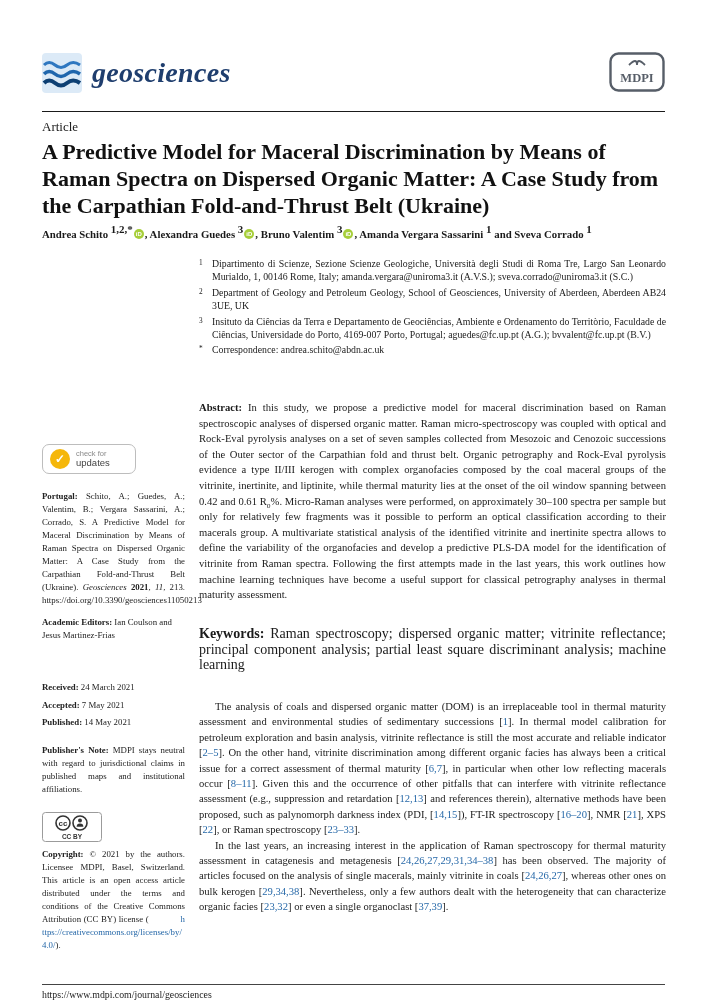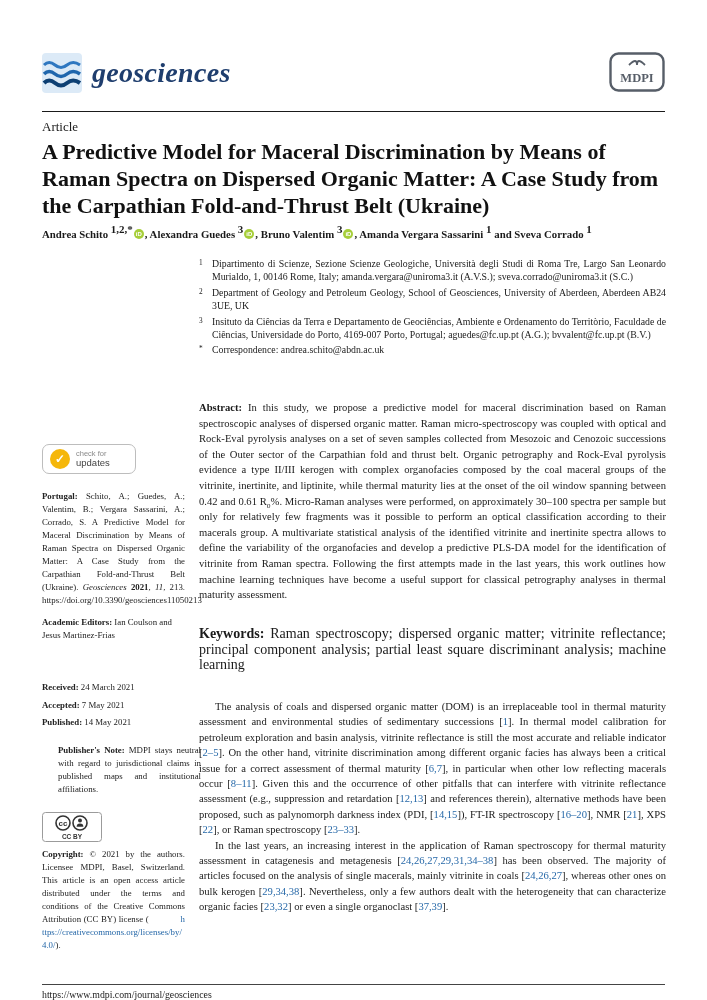--- a/index.html
+++ b/index.html
@@ -52,21 +52,21 @@
     font-family:"Liberation Sans",sans-serif;font-weight:bold;
   }
   .badge-text{font-family:"Liberation Sans",sans-serif;line-height:1.05;}
   .badge-line1{font-size:7.5px;color:#8a8a8a;}
   .badge-line2{font-size:9.5px;color:#444;font-weight:normal;}
   .side{position:absolute;left:42px;width:143px;font-size:8.8px;line-height:13px;text-align:justify;color:#222;}
   #citation{top:490px;}
   #academic-editors{top:616px;text-align:left;}
   #dates{top:681px;text-align:left;}
   .date-line{margin-bottom:4.5px;}
-  #publishers-note{top:744px;margin-left:16px;}
+  #publishers-note{top:744px;}
   #cc-badge{position:absolute;left:42px;top:812px;cursor:pointer;}
   #copyright{top:848px;}
   
   #footer-rule{position:absolute;left:42px;right:42px;top:984px;border-top:0.9px solid #444;}
   #footer{position:absolute;left:42px;right:42px;top:989px;display:flex;justify-content:space-between;font-size:9.8px;}
 </style>
 </head>
 <body>
 
 <svg id="journal-logo" viewBox="0 0 40 40" xmlns="http://www.w3.org/2000/svg">

